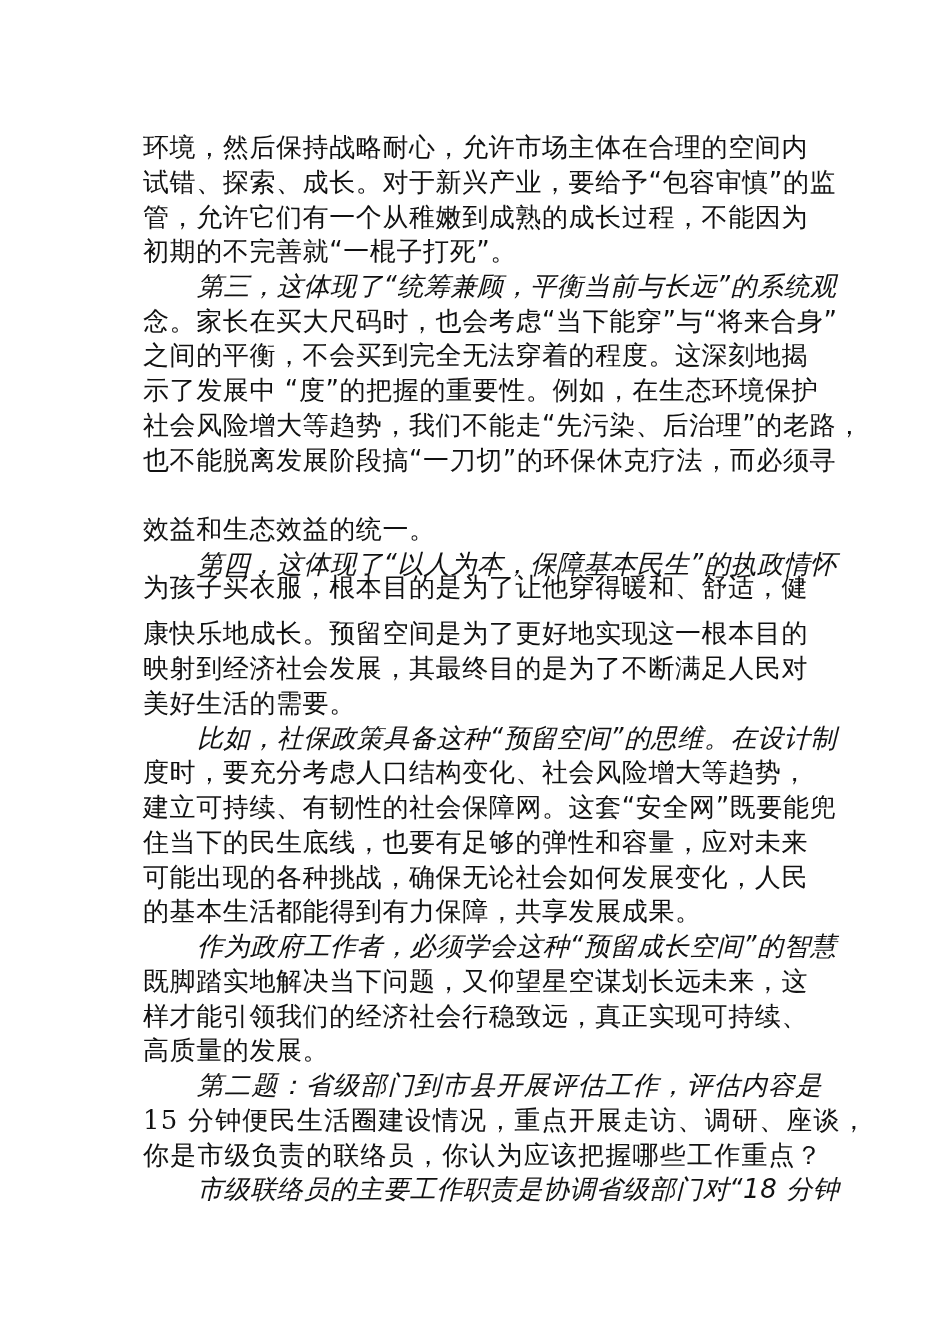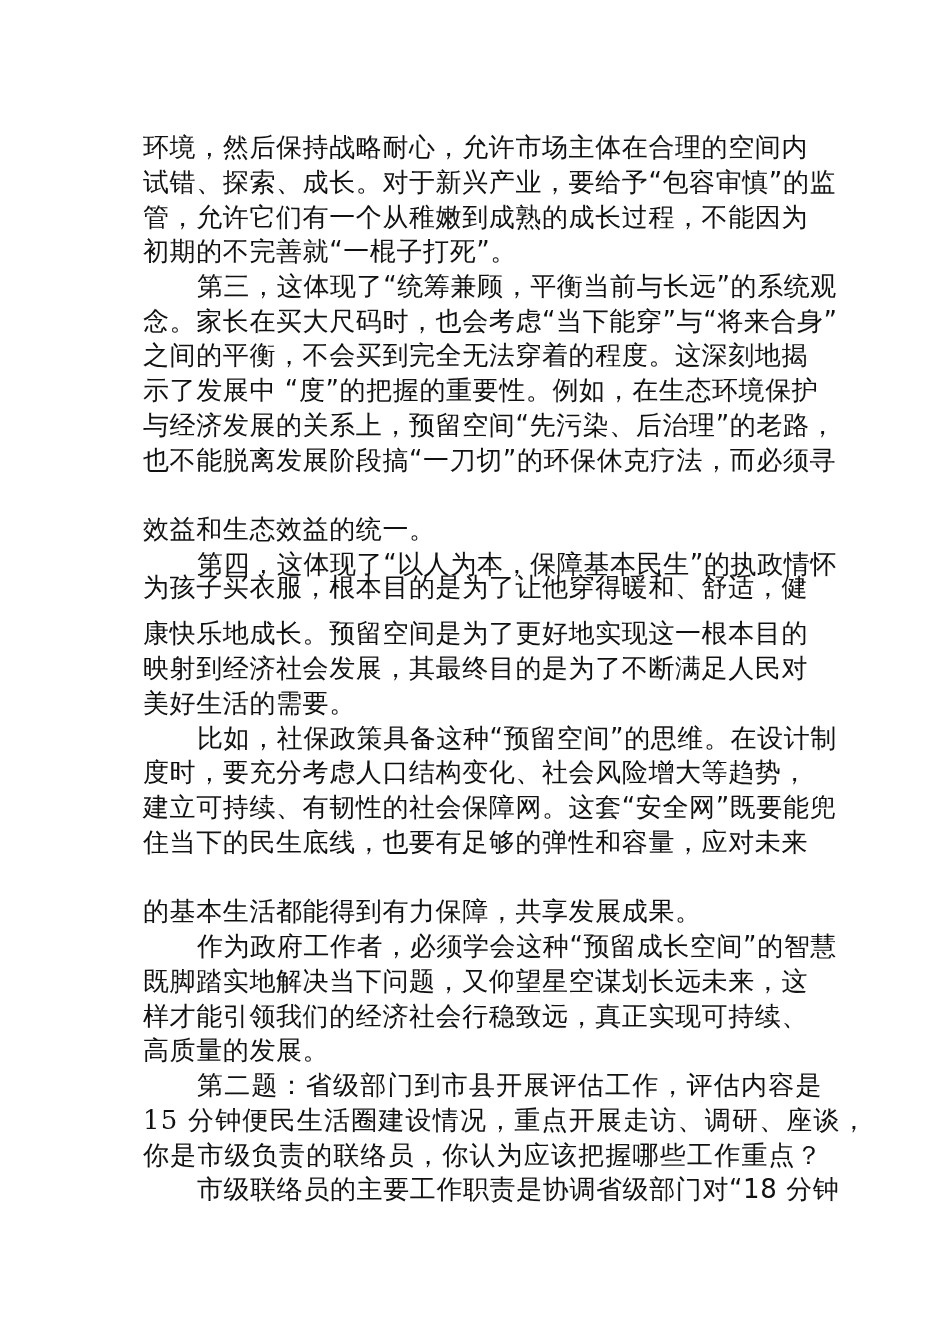--- a/index.html
+++ b/index.html
@@ -9,51 +9,52 @@
     position: absolute;
     left: 143px;
     height: 35px;
     line-height: 35px;
     font-family: "DejaVu Sans", "Liberation Sans", sans-serif;
     font-size: 26px;
     color: #111111;
     white-space: nowrap;
     letter-spacing: 0.6px;
   }
-  .indent { left: 197px; }
+  .indent { left: 197px; font-style: italic; }
   .q { font-family: "DejaVu Serif", "Liberation Serif", serif; letter-spacing: 1.2px; }
 </style>
 </head>
 <body>
 
 <div class="page">
 
   <div class="line" style="top:130px">环境，然后保持战略耐心，允许市场主体在合理的空间内</div>
   <div class="line" style="top:165px">试错、探索、成长。对于新兴产业，要给予“包容审慎”的监</div>
   <div class="line" style="top:200px">管，允许它们有一个从稚嫩到成熟的成长过程，不能因为</div>
   <div class="line" style="top:234px">初期的不完善就“一棍子打死”。</div>
 
   <div class="line indent" style="top:269px">第三，这体现了“统筹兼顾，平衡当前与长远”的系统观</div>
   <div class="line" style="top:304px">念。家长在买大尺码时，也会考虑“当下能穿”与“将来合身”</div>
   <div class="line" style="top:338px">之间的平衡，不会买到完全无法穿着的程度。这深刻地揭</div>
   <div class="line" style="top:373px">示了发展中 “度”的把握的重要性。例如，在生态环境保护</div>
-  <div class="line" style="top:408px">与经济发展的关系上，预留空间“先污染、后治理”的老路，</div>
+  <div class="line" style="top:408px">社会风险增大等趋势，我们不能走“先污染、后治理”的老路，</div>
   <div class="line" style="top:443px">也不能脱离发展阶段搞“一刀切”的环保休克疗法，而必须寻</div>
   <div class="line" style="top:512px">效益和生态效益的统一。</div>
 
   <div class="line indent" style="top:547px">第四，这体现了“以人为本，保障基本民生”的执政情怀</div>
   <div class="line" style="top:570px">为孩子买衣服，根本目的是为了让他穿得暖和、舒适，健</div>
   <div class="line" style="top:616px">康快乐地成长。预留空间是为了更好地实现这一根本目的</div>
   <div class="line" style="top:651px">映射到经济社会发展，其最终目的是为了不断满足人民对</div>
   <div class="line" style="top:686px">美好生活的需要。</div>
 
   <div class="line indent" style="top:721px">比如，社保政策具备这种“预留空间”的思维。在设计制</div>
   <div class="line" style="top:755px">度时，要充分考虑人口结构变化、社会风险增大等趋势，</div>
   <div class="line" style="top:790px">建立可持续、有韧性的社会保障网。这套“安全网”既要能兜</div>
   <div class="line" style="top:825px">住当下的民生底线，也要有足够的弹性和容量，应对未来</div>
+  <div class="line" style="top:860px">可能出现的各种挑战，确保无论社会如何发展变化，人民</div>
   <div class="line" style="top:894px">的基本生活都能得到有力保障，共享发展成果。</div>
 
   <div class="line indent" style="top:929px">作为政府工作者，必须学会这种“预留成长空间”的智慧</div>
   <div class="line" style="top:964px">既脚踏实地解决当下问题，又仰望星空谋划长远未来，这</div>
   <div class="line" style="top:999px">样才能引领我们的经济社会行稳致远，真正实现可持续、</div>
   <div class="line" style="top:1033px">高质量的发展。</div>
 
   <div class="line indent q" style="top:1068px">第二题：省级部门到市县开展评估工作，评估内容是</div>
   <div class="line q" style="top:1103px">15 分钟便民生活圈建设情况，重点开展走访、调研、座谈，</div>
   <div class="line q" style="top:1138px">你是市级负责的联络员，你认为应该把握哪些工作重点？</div>

